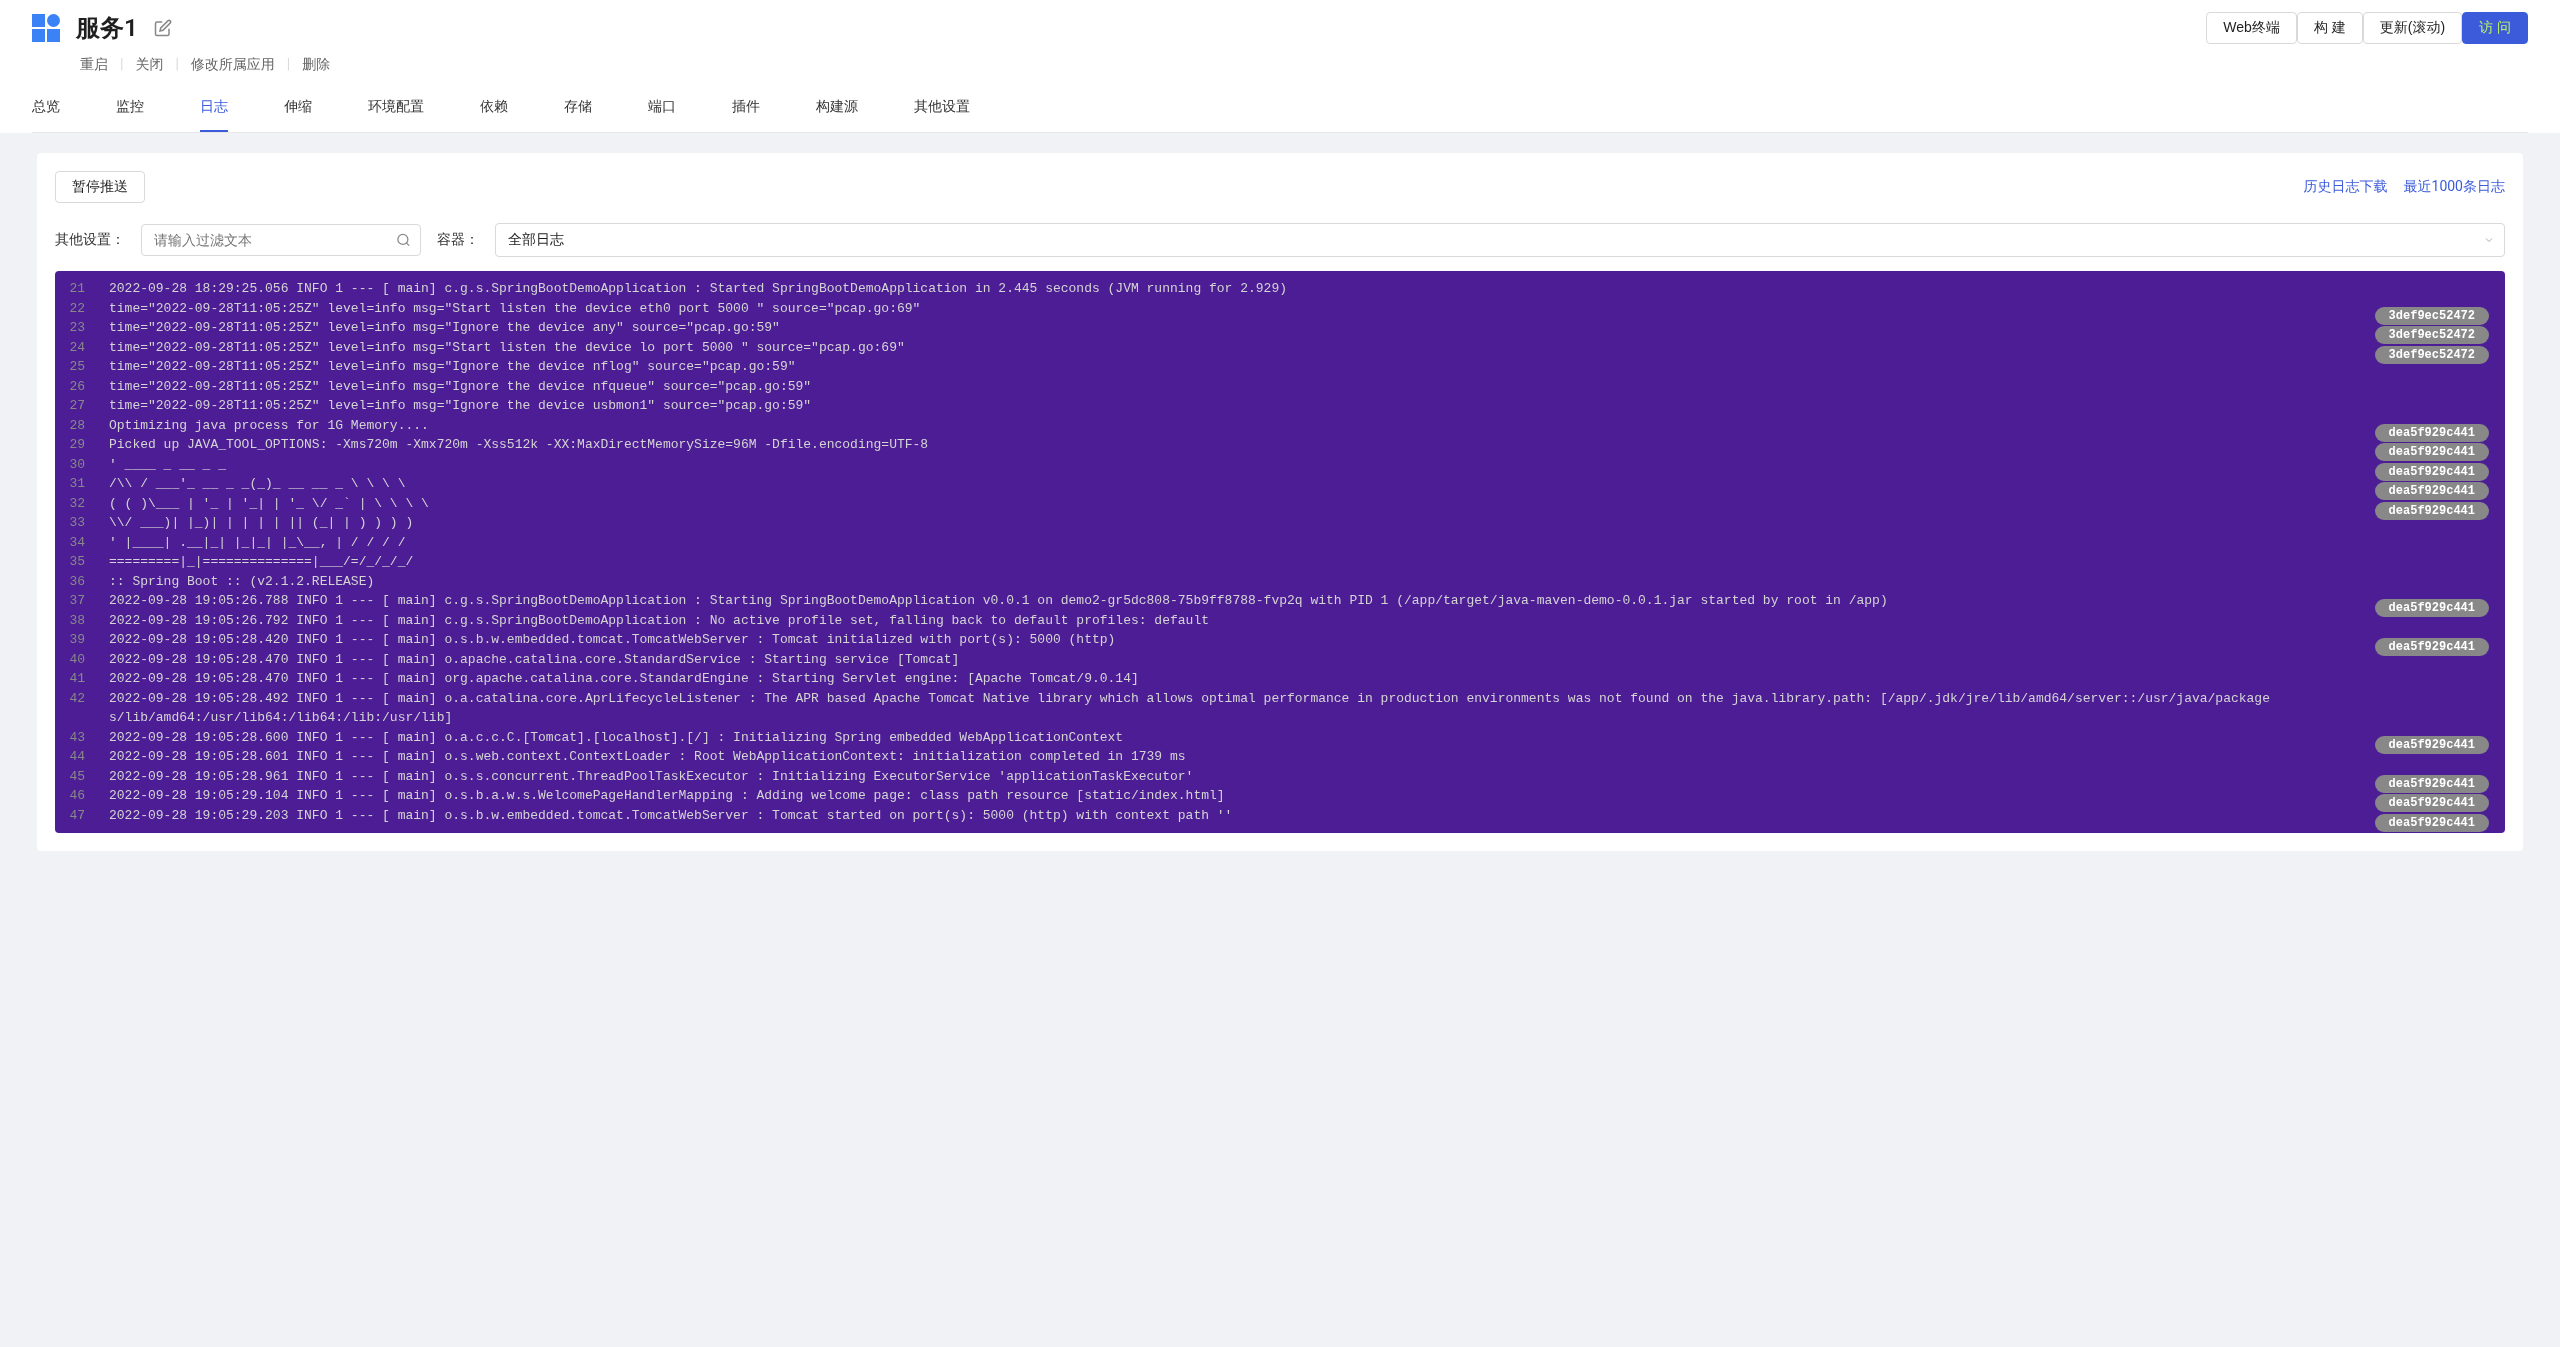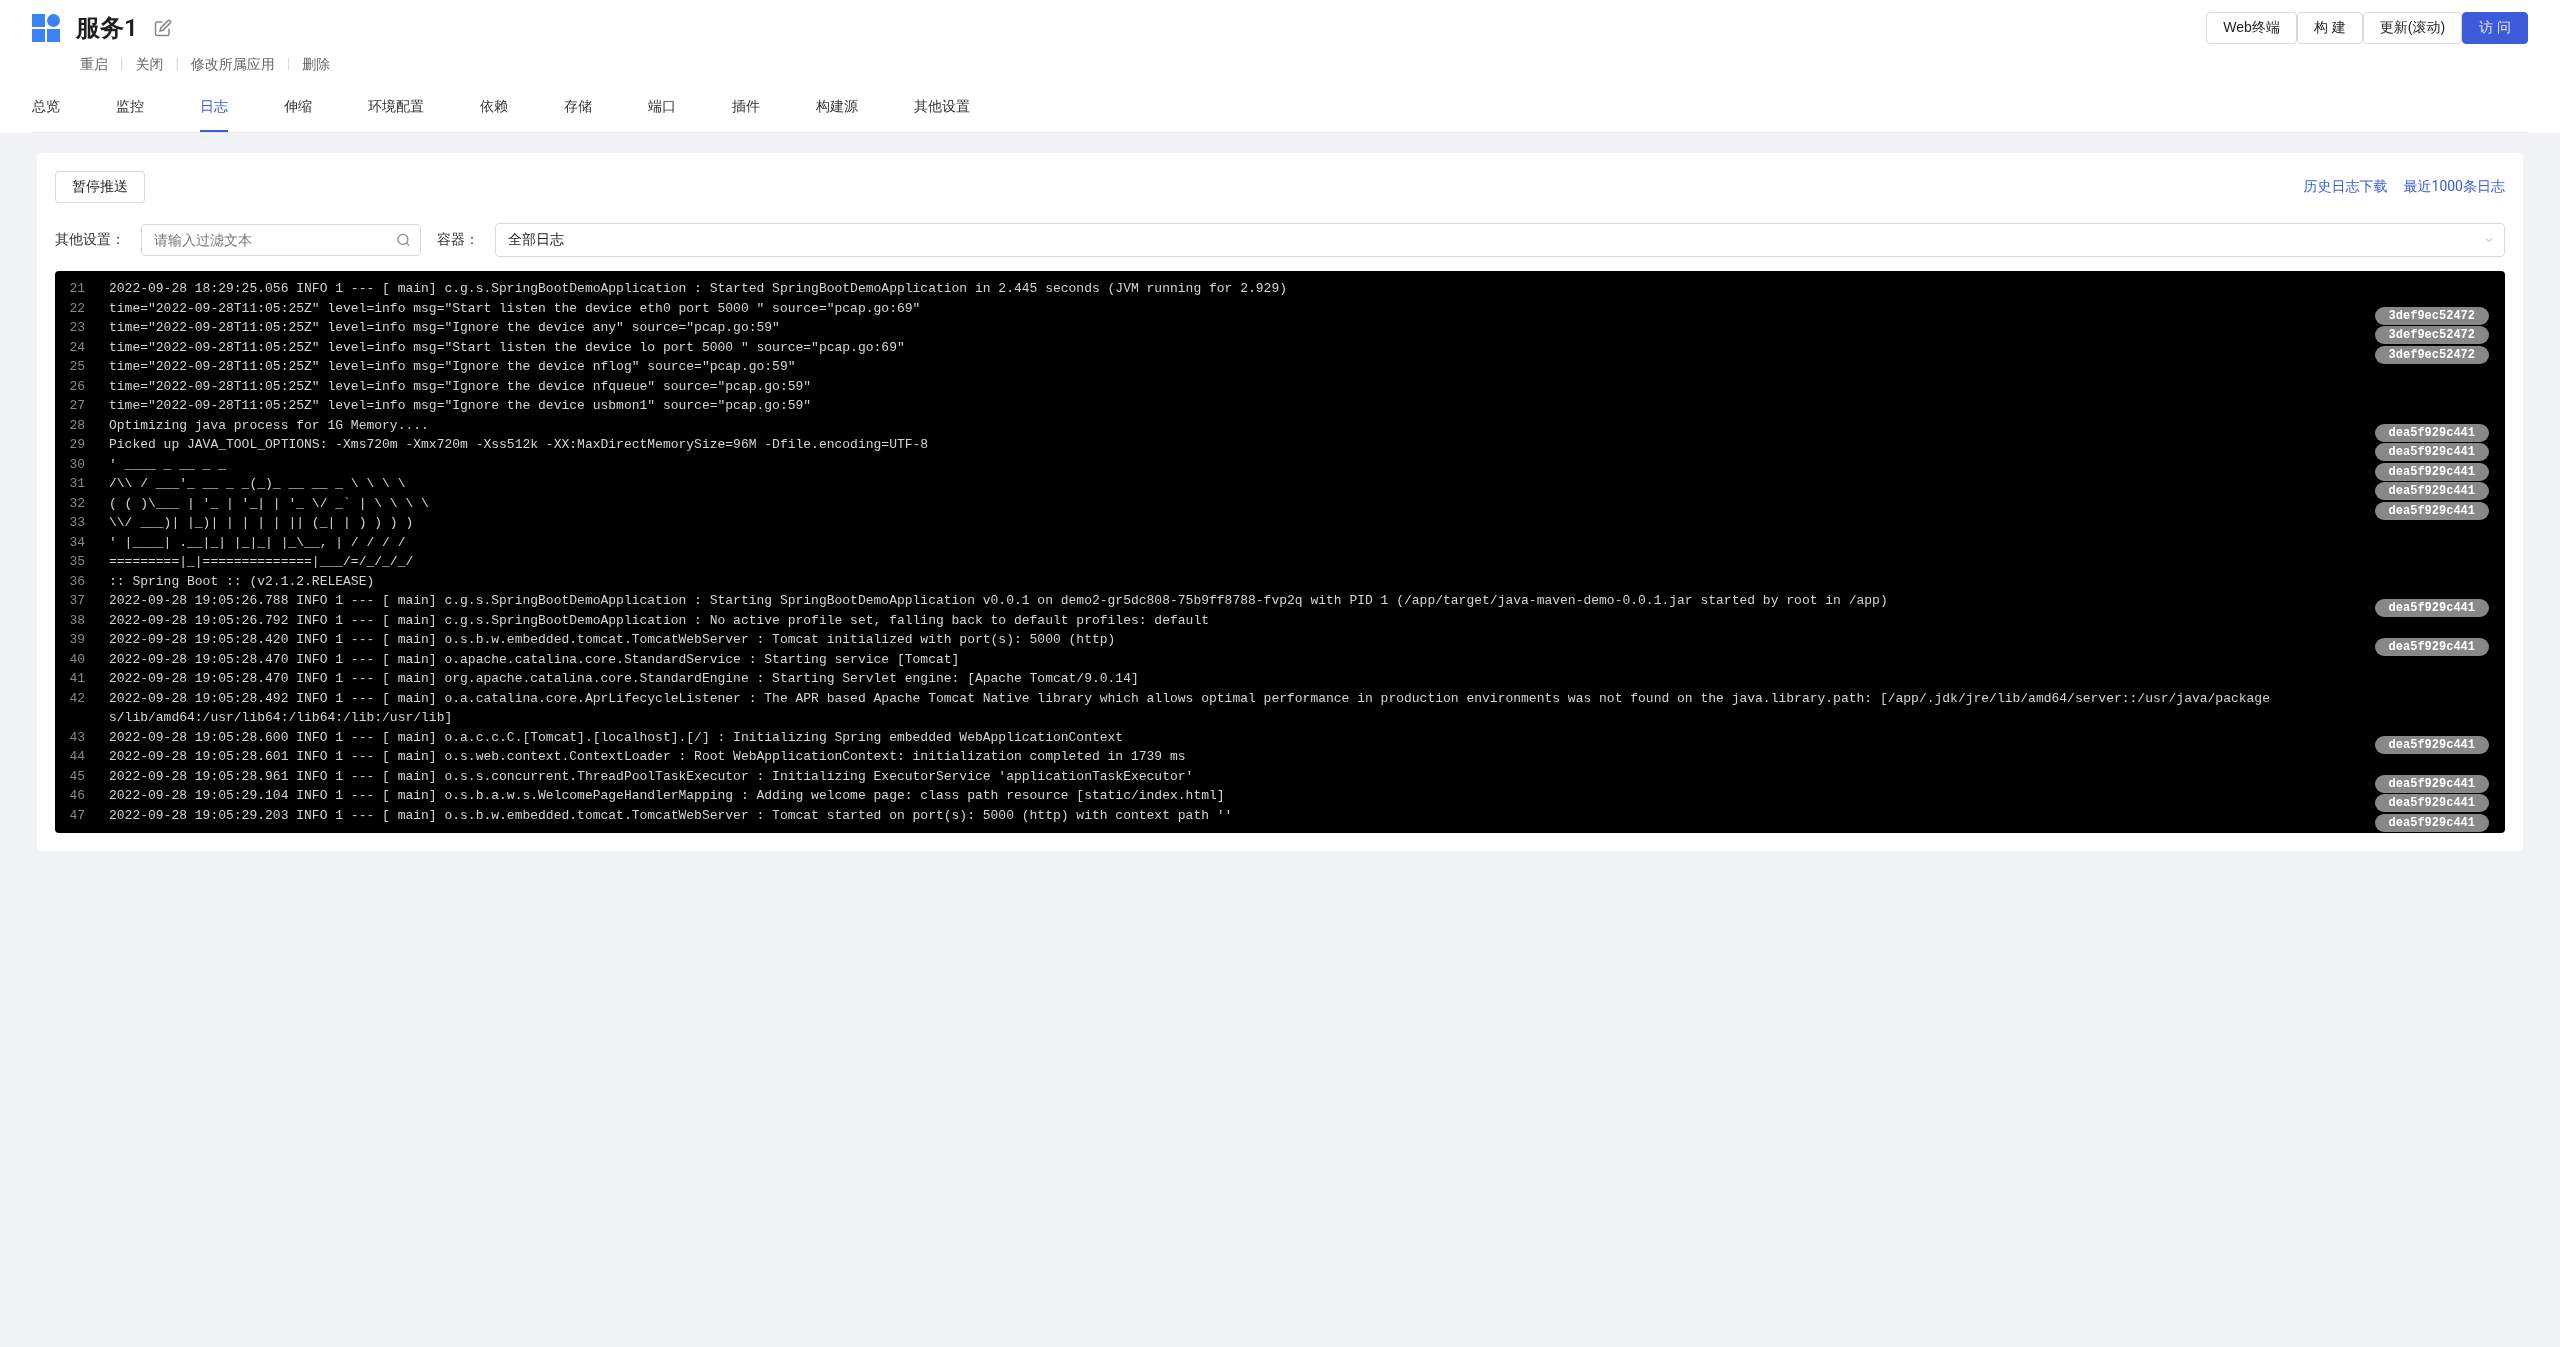--- a/index.html
+++ b/index.html
@@ -9,21 +9,21 @@
     .header-top { display: flex; align-items: center; justify-content: space-between; }
     .header-left { display: flex; align-items: center; gap: 16px; }
     .logo { display: grid; grid-template-columns: 1fr 1fr; grid-template-rows: 1fr 1fr; gap: 2px; width: 28px; height: 28px; }
     .logo-sq { background: #3b82f6; }
     .logo-circle { background: #3b82f6; border-radius: 50%; }
     .title-row { display: flex; align-items: center; gap: 16px; }
     .page-title { font-size: 24px; font-weight: 600; }
     .edit-icon { color: #888; cursor: pointer; }
     .header-actions { display: flex; align-items: center; }
     .btn { display: inline-flex; align-items: center; padding: 6px 16px; border: 1px solid #d9d9d9; border-radius: 4px; background: #fff; cursor: pointer; font-size: 14px; color: #1f1f1f; }
-    .btn-primary { background: #3b5bdb; color: #e5e5e5; border-color: #3b5bdb; }
+    .btn-primary { background: #3b5bdb; color: #bef264; border-color: #3b5bdb; }
     
     .sub-actions { display: flex; gap: 0; margin-top: 12px; margin-left: 44px; color: #666; }
     .sub-action { cursor: pointer; padding: 0 4px; }
     .sub-sep { color: #d9d9d9; margin: 0 8px; }
     
     .tabs { display: flex; gap: 56px; margin-top: 24px; padding: 0 0; border-bottom: 1px solid #e8e8e8; }
     .tab { padding: 0 0 14px 0; cursor: pointer; color: #333; position: relative; }
     .tab.active { color: #3b5bdb; border-bottom: 2px solid #3b5bdb; }
     
     .content { padding: 20px 37px; }
@@ -34,21 +34,21 @@
     
     .filter-row { display: flex; align-items: center; gap: 16px; margin-bottom: 14px; }
     .filter-label { color: #333; }
     .input-wrap { position: relative; width: 280px; }
     .text-input { width: 100%; padding: 7px 34px 7px 12px; border: 1px solid #d9d9d9; border-radius: 4px; font-size: 14px; }
     .search-icon-wrap { position: absolute; right: 10px; top: 50%; transform: translateY(-50%); color: #888; cursor: pointer; }
     .select-wrap { position: relative; flex: 1; }
     .select-input { width: 100%; padding: 7px 34px 7px 12px; border: 1px solid #d9d9d9; border-radius: 4px; font-size: 14px; background: #fff; cursor: pointer; }
     .chevron { position: absolute; right: 10px; top: 50%; transform: translateY(-50%); color: #aaa; }
     
-    .log-panel { background: #000000; color: #d4d4d4; font-family: "SFMono-Regular", Consolas, "Liberation Mono", Menlo, monospace; font-size: 13px; border-radius: 4px; padding: 8px 0; line-height: 1.5; overflow: hidden; }
+    .log-panel { background: #4c1d95; color: #d4d4d4; font-family: "SFMono-Regular", Consolas, "Liberation Mono", Menlo, monospace; font-size: 13px; border-radius: 4px; padding: 8px 0; line-height: 1.5; overflow: hidden; }
     .log-line { display: flex; align-items: flex-start; padding: 0 16px 0 0; position: relative; }
     .log-num { width: 54px; text-align: right; color: #888; padding-right: 24px; flex-shrink: 0; user-select: none; }
     .log-text { flex: 1; white-space: pre-wrap; word-break: break-all; padding-right: 210px; }
     .log-tag { position: absolute; right: 16px; top: 8px; background: #888; color: #fff; border-radius: 10px; padding: 0 14px; font-size: 12px; line-height: 18px; font-weight: bold; }
     
     svg { display: block; }
   </style>
 </head>
 <body>
 

